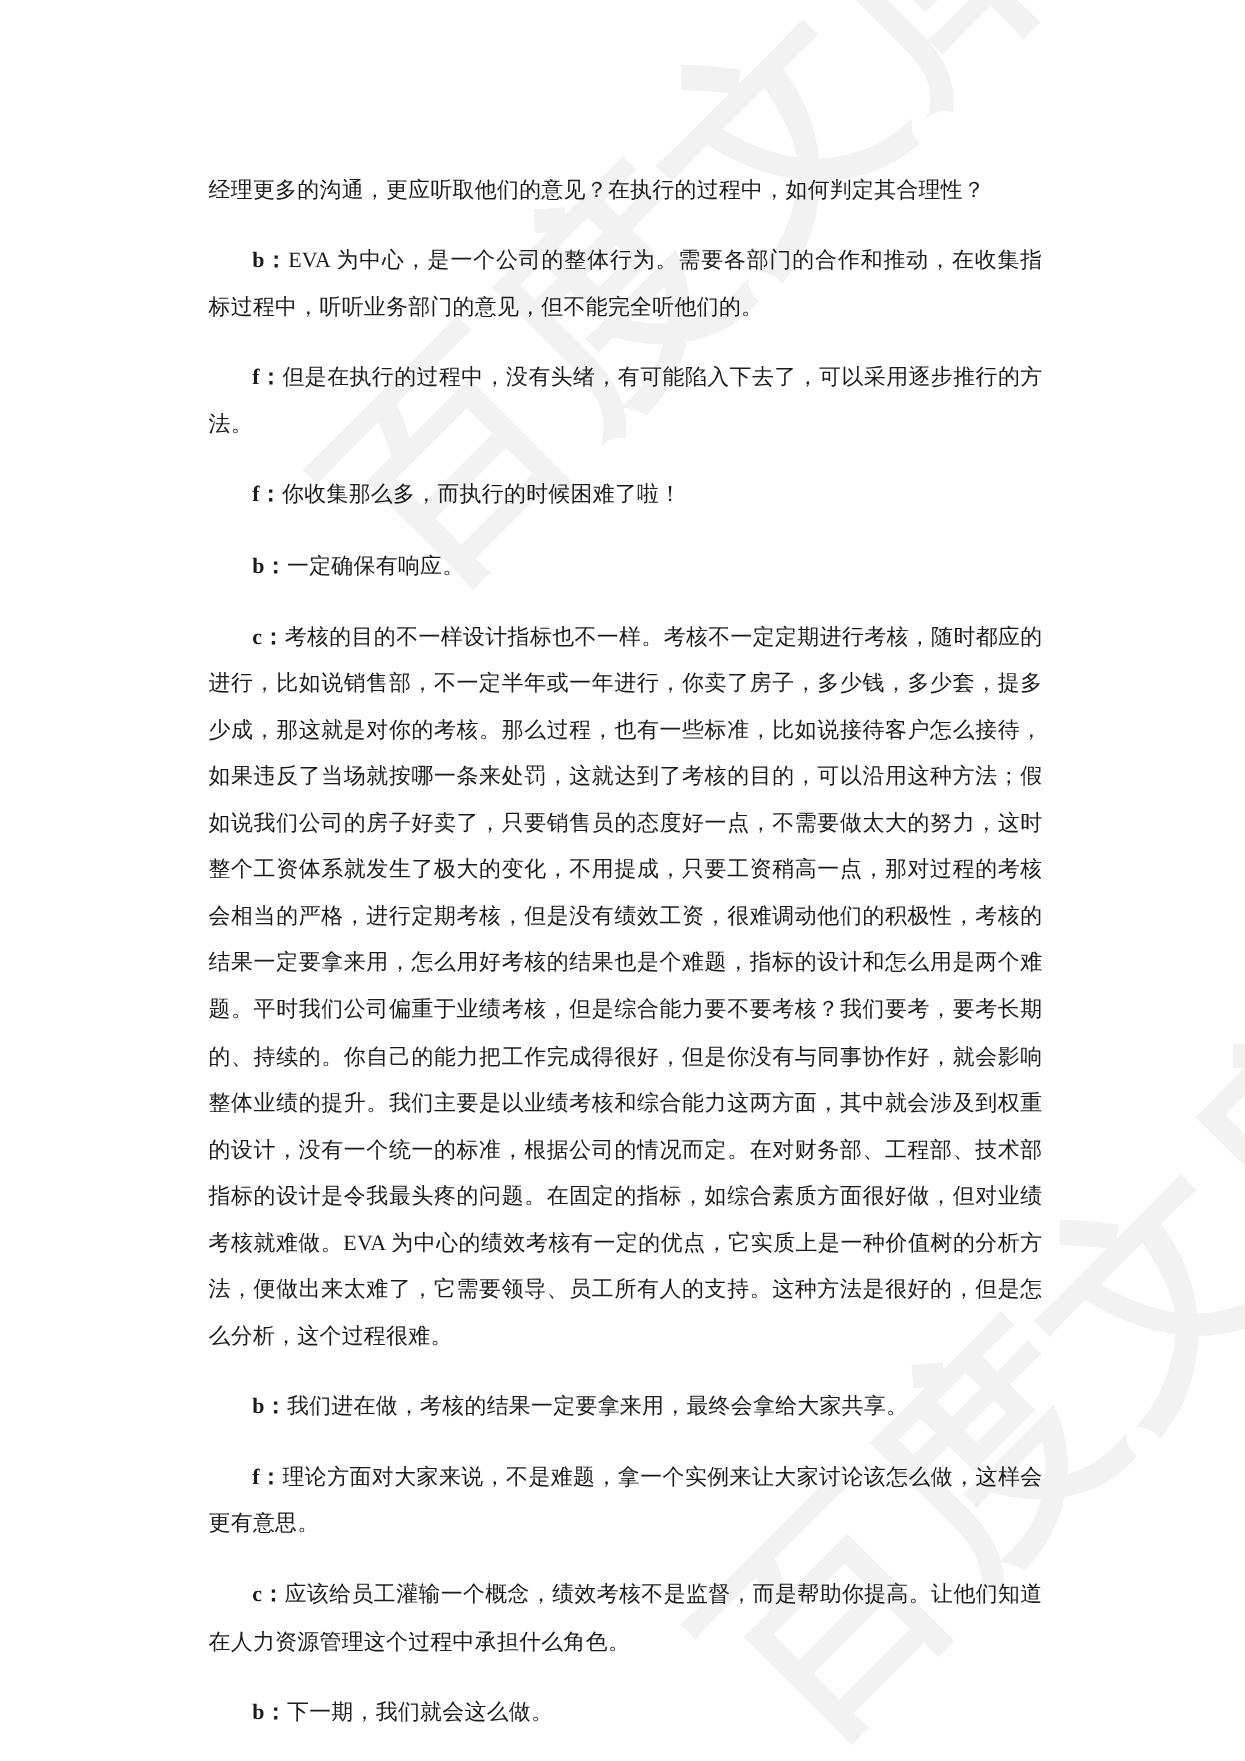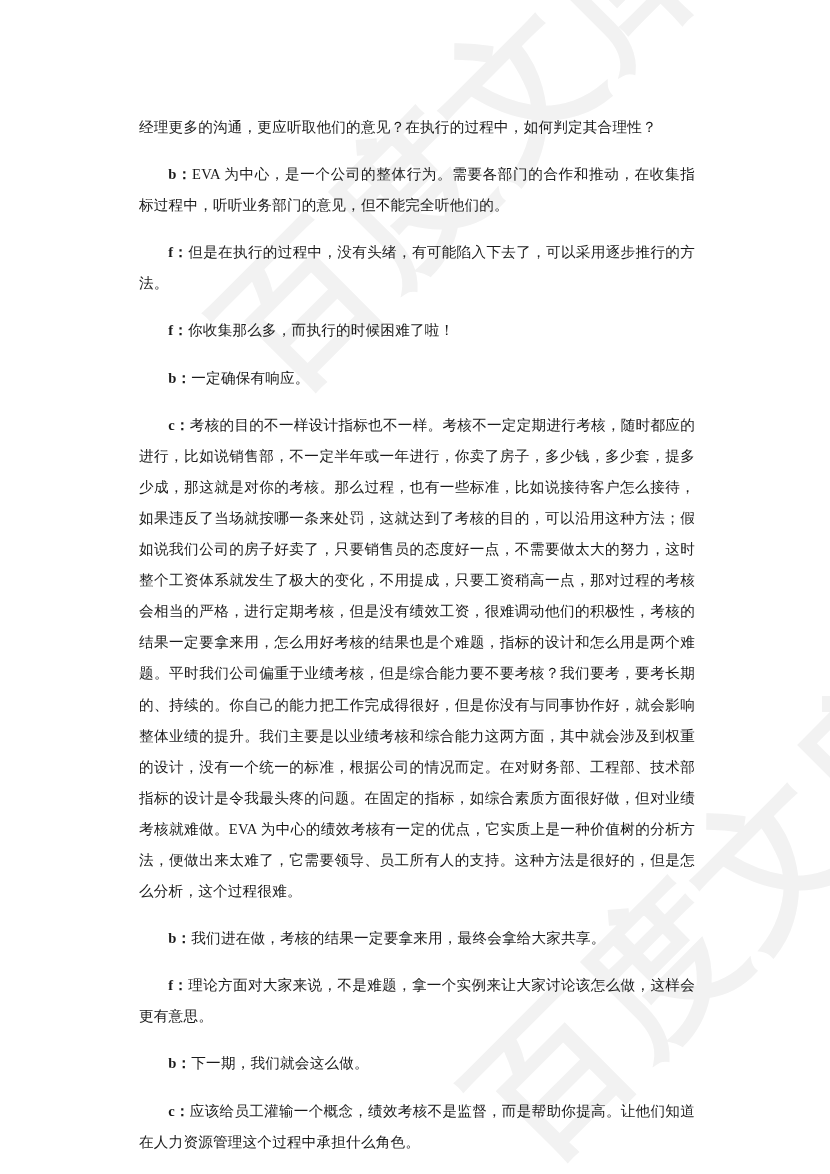--- a/index.html
+++ b/index.html
@@ -108,22 +108,22 @@
 
     <p class="para indent">
       <span class="spk">b：</span><span>我们进在做，考核的结果一定要拿来用，最终会拿给大家共享。</span>
     </p>
 
     <p class="para indent">
       <span class="spk">f：</span><span>理论方面对大家来说，不是难题，拿一个实例来让大家讨论该怎么做，这样会更有意思。</span>
     </p>
 
     <p class="para indent">
-      <span class="spk">b：</span><span>下一期，我们就会这么做。</span>
+      <span class="spk">c：</span><span>应该给员工灌输一个概念，绩效考核不是监督，而是帮助你提高。让他们知道在人力资源管理这个过程中承担什么角色。</span>
     </p>
 
     <p class="para indent">
-      <span class="spk">c：</span><span>应该给员工灌输一个概念，绩效考核不是监督，而是帮助你提高。让他们知道在人力资源管理这个过程中承担什么角色。</span>
+      <span class="spk">b：</span><span>下一期，我们就会这么做。</span>
     </p>
 
 
   </div>
 </div>
 
 </body></html>

